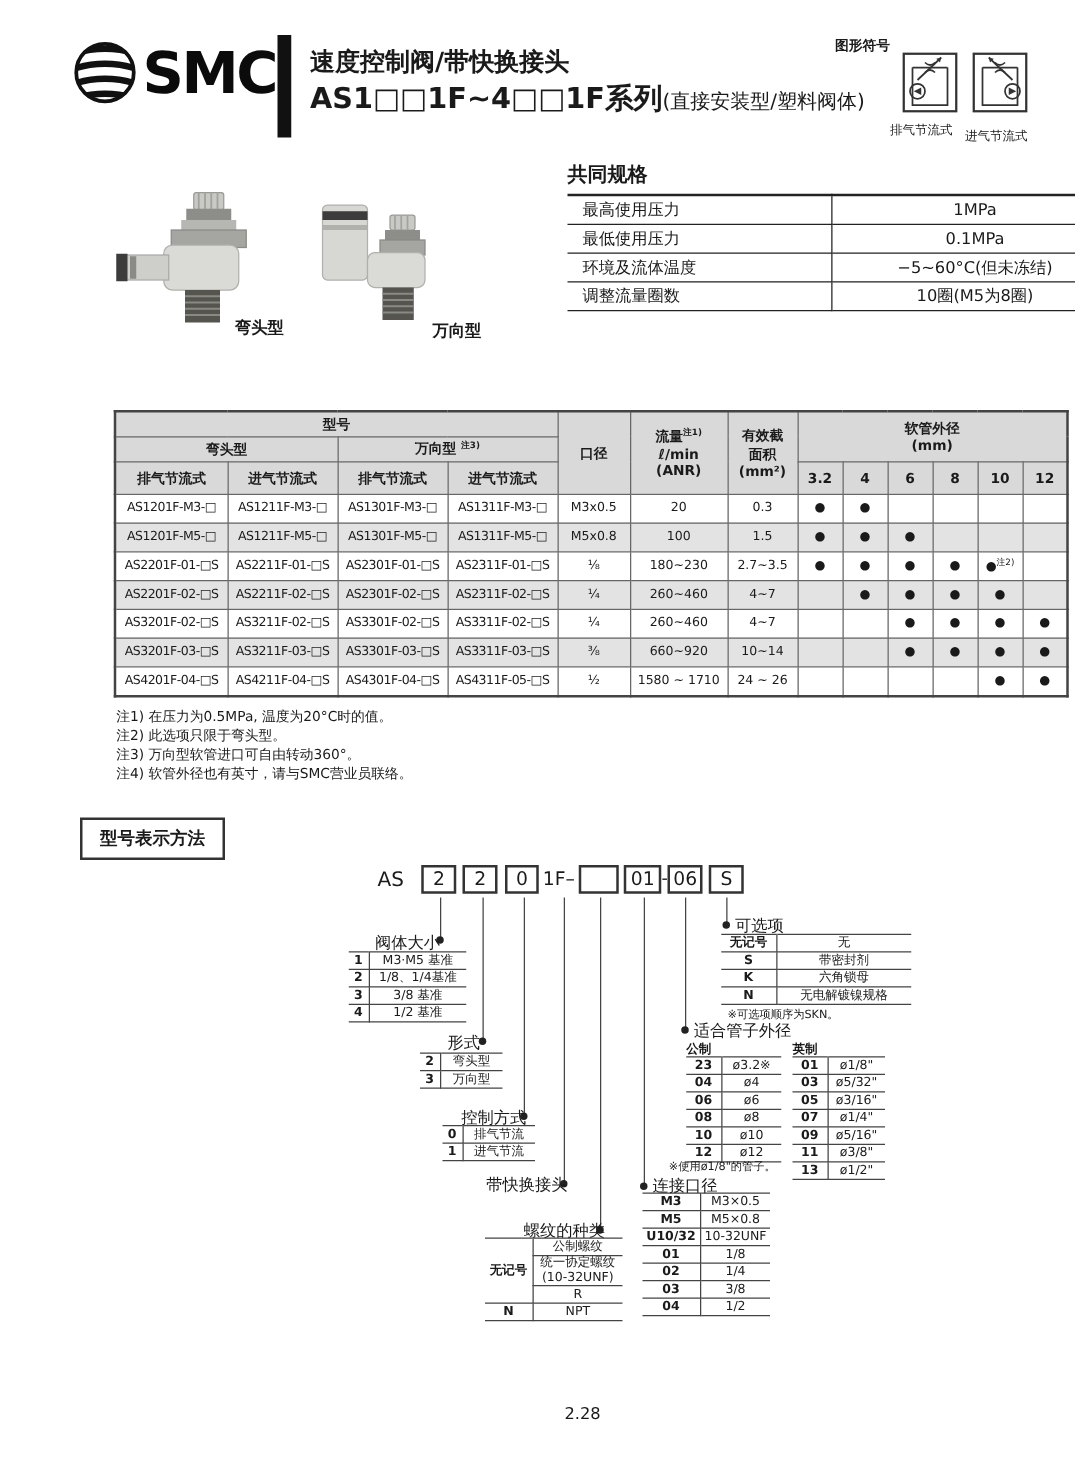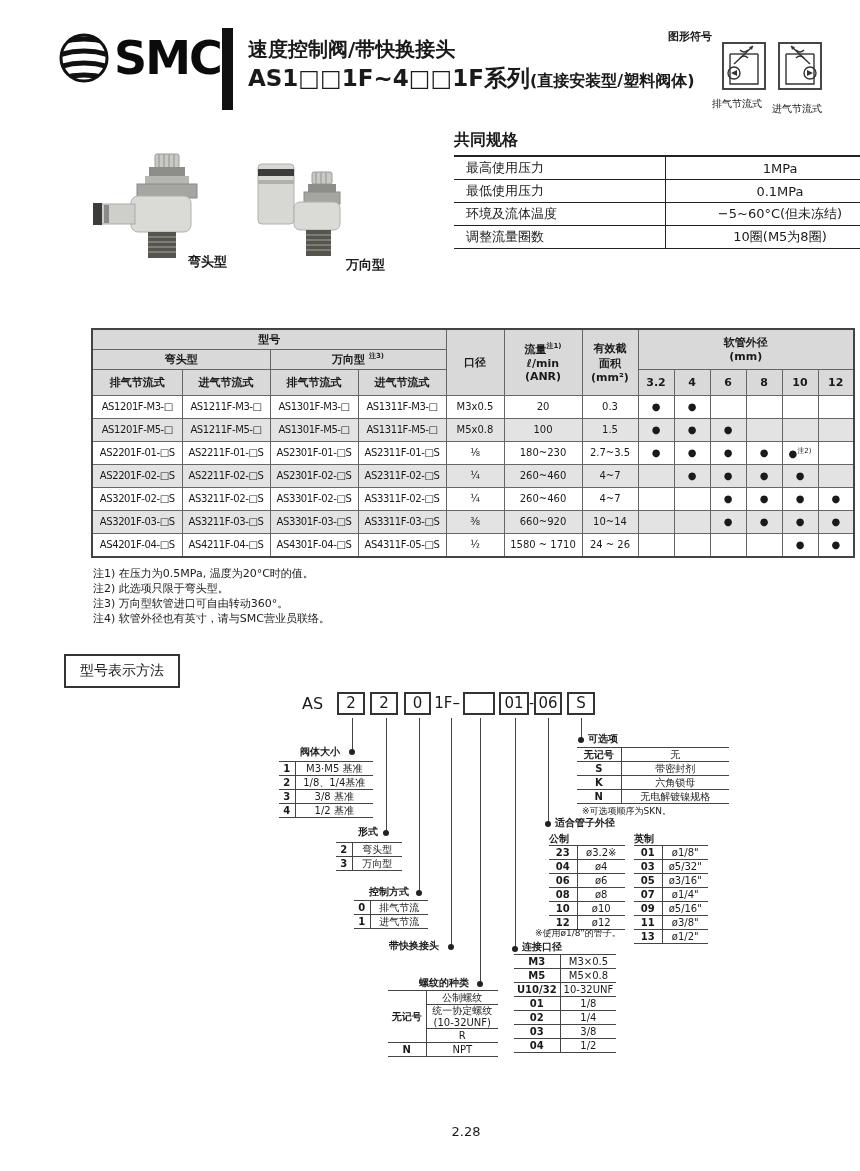--- a/index.html
+++ b/index.html
@@ -7,21 +7,21 @@
         font-family:"DejaVu Sans","Liberation Sans",sans-serif;color:#1a1a1a;margin-left:36px;}
   .abs{position:absolute;}
 
   
   .logo{position:absolute;left:22px;top:32px;display:flex;align-items:center;gap:4px;}
   .logo-text{font-size:46px;font-weight:900;letter-spacing:-2px;color:#0b0b0b;line-height:1;}
   .vbar{position:absolute;left:186px;top:28px;width:11px;height:82px;background:#111;}
   .title1{position:absolute;left:212px;top:36px;font-size:20px;font-weight:bold;}
   .title2{position:absolute;left:212px;top:63px;white-space:nowrap;}
   .title2 .t2main{font-size:23px;font-weight:bold;}
-  .title2 .t2sub{font-size:16px;font-weight:bold;}
+  .title2 .t2sub{font-size:16px;font-weight:normal;}
   .gs-label{position:absolute;left:632px;top:29px;font-size:11px;font-weight:bold;}
   .gs{position:absolute;top:40px;}
   .gs-cap{position:absolute;top:97px;font-size:10px;}
 
   
   .photo-label{position:absolute;font-size:13px;font-weight:bold;}
 
   
   .specs-title{position:absolute;left:418px;top:130px;font-size:16px;font-weight:bold;}
   .specs-table{position:absolute;left:418px;top:155px;border-collapse:collapse;border-top:2px solid #222;}
@@ -36,31 +36,31 @@
   .main-table td{font-size:10px;text-align:center;height:22px;padding:0 1px;white-space:nowrap;}
   .main-table tr.alt td{background:#e3e3e3;}
   .main-table .model-cell{letter-spacing:-0.4px;}
   .main-table sup,.sup{font-size:7px;vertical-align:super;}
   .dot-cell{font-size:9px;}
 
   
   .notes{position:absolute;left:57px;top:566px;font-size:11px;line-height:15px;}
 
   
-  .order-box{position:absolute;left:28px;top:654px;border:2px solid #333;padding:6px 14px;font-size:14px;font-weight:normal;}
+  .order-box{position:absolute;left:28px;top:654px;border:2px solid #333;padding:6px 14px;font-size:14px;font-weight:bold;}
   .code-row{position:absolute;left:266px;top:692px;display:flex;align-items:center;height:23px;}
   .code-prefix{font-size:16px;margin-right:14px;line-height:23px;}
   .code-box{display:inline-block;box-sizing:border-box;border:2px solid #333;height:23px;line-height:19px;
             text-align:center;font-size:15px;}
   .code-mid{display:inline-block;width:32px;text-align:center;font-size:15px;line-height:23px;}
   .code-dash{display:inline-block;width:5px;text-align:center;font-size:14px;line-height:23px;}
 
   .stem{position:absolute;width:1px;background:#444;}
   .ldot{position:absolute;width:6px;height:6px;border-radius:50%;background:#222;}
-  .olabel{position:absolute;font-size:10px;font-weight:bold;white-space:nowrap;}
+  .olabel{position:absolute;font-size:13px;font-weight:normal;white-space:nowrap;}
   .onote{position:absolute;font-size:9px;white-space:nowrap;}
   .subhead{position:absolute;font-size:10px;font-weight:bold;white-space:nowrap;}
 
   .small-table{position:absolute;border-collapse:collapse;border-top:1px solid #444;font-size:10px;line-height:1.15;}
   .small-table td{border-bottom:1px solid #444;height:13px;padding:0 3px;white-space:nowrap;}
   .small-table td.c{border-right:1px solid #444;text-align:center;font-weight:bold;}
   .small-table td.v{text-align:center;}
   .small-table.center-vals td.v{text-align:center;}
 
   .footer{position:absolute;left:0;top:1124px;width:860px;text-align:center;font-size:13px;}

